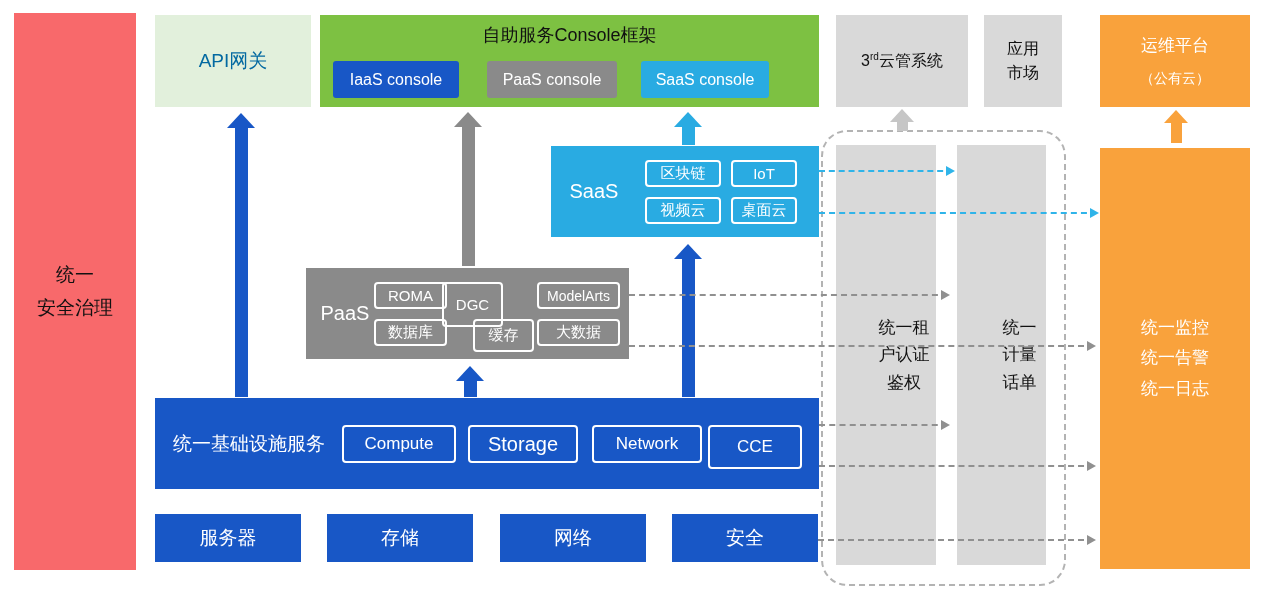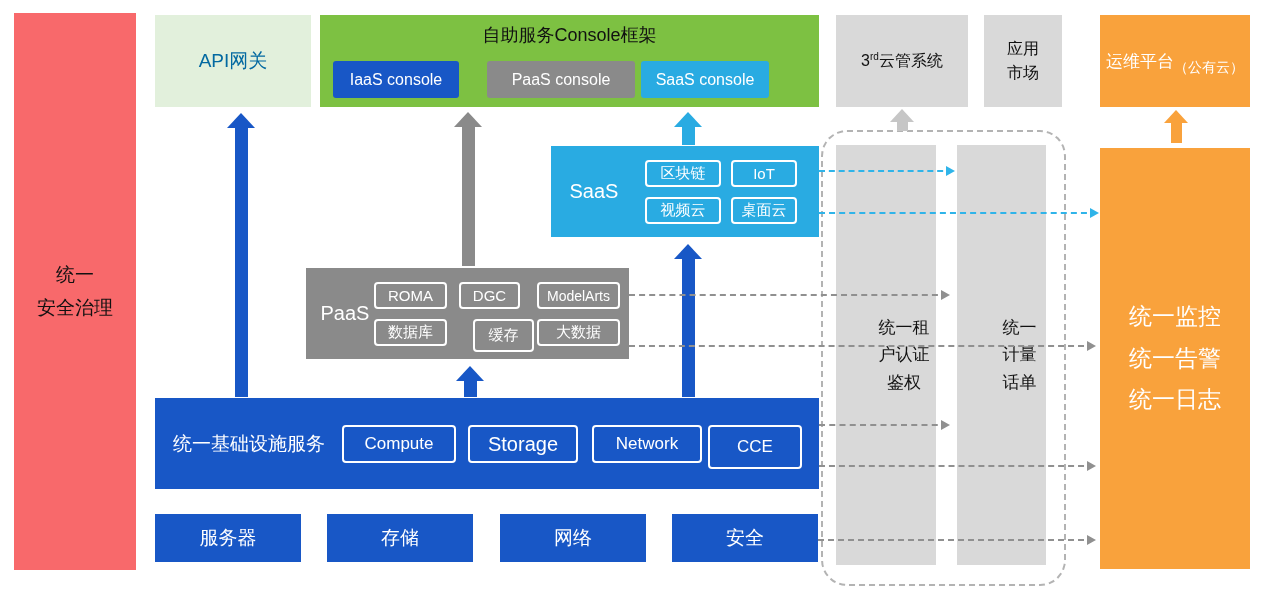--- a/index.html
+++ b/index.html
@@ -56,48 +56,48 @@
 <div class="canvas">
 
   <div class="box c-red pre" style="left:14px;top:13px;width:122px;height:557px;font-size:19px;line-height:1.7;">统一
 安全治理</div>
 
   <div class="box c-palegreen" style="left:155px;top:15px;width:156px;height:92px;font-size:19px;">API网关</div>
 
   <div class="box c-green" style="left:320px;top:15px;width:499px;height:92px;">
     <div class="console-title">自助服务Console框架</div>
     <div class="fchip c-blue" style="left:13px;top:46px;width:126px;height:37px;">IaaS console</div>
-    <div class="fchip c-gray" style="left:167px;top:46px;width:148px;height:37px;">PaaS console</div>
+    <div class="fchip c-gray" style="left:167px;top:46px;width:130px;height:37px;">PaaS console</div>
     <div class="fchip c-cyan" style="left:321px;top:46px;width:128px;height:37px;">SaaS console</div>
   </div>
 
   <div class="box c-lgray" style="left:836px;top:15px;width:132px;height:92px;font-size:16px;">
     <span><span>3</span><sup class="rd">rd</sup><span>云管系统</span></span>
   </div>
 
   <div class="box c-lgray pre" style="left:984px;top:15px;width:78px;height:92px;font-size:16px;line-height:1.5;">应用
 市场</div>
 
-  <div class="box c-orange" style="left:1100px;top:15px;width:150px;height:92px;flex-direction:row;">
+  <div class="box c-orange" style="left:1100px;top:15px;width:150px;height:92px;flex-direction:column;">
     <span style="font-size:17px;">运维平台</span>
     <span style="font-size:14px;margin-top:13px;">（公有云）</span>
   </div>
 
   <div class="box c-cyan" style="left:551px;top:146px;width:268px;height:91px;">
     <div class="layer-label" style="left:12px;width:62px;font-size:20px;">SaaS</div>
     <div class="ochip" style="left:94px;top:14px;width:76px;height:27px;">区块链</div>
     <div class="ochip" style="left:180px;top:14px;width:66px;height:27px;">IoT</div>
     <div class="ochip" style="left:94px;top:51px;width:76px;height:27px;">视频云</div>
     <div class="ochip" style="left:180px;top:51px;width:66px;height:27px;">桌面云</div>
   </div>
 
   <div class="box c-gray" style="left:306px;top:268px;width:323px;height:91px;">
     <div class="layer-label" style="left:10px;width:58px;font-size:20px;">PaaS</div>
     <div class="ochip" style="left:68px;top:14px;width:73px;height:27px;">ROMA</div>
-    <div class="ochip" style="left:153px;top:14px;width:61px;height:27px;">DGC</div>
+    <div class="ochip" style="left:136px;top:14px;width:61px;height:45px;">DGC</div>
     <div class="ochip" style="left:231px;top:14px;width:83px;height:27px;font-size:14px;">ModelArts</div>
     <div class="ochip" style="left:68px;top:51px;width:73px;height:27px;">数据库</div>
     <div class="ochip" style="left:151px;top:51px;width:61px;height:33px;margin-left:16px;">缓存</div>
     <div class="ochip" style="left:231px;top:51px;width:83px;height:27px;">大数据</div>
   </div>
 
   <div class="box c-blue" style="left:155px;top:398px;width:664px;height:91px;">
     <div class="layer-label" style="left:14px;width:160px;font-size:19px;">统一基础设施服务</div>
     <div class="ochip" style="left:187px;top:27px;width:114px;height:38px;font-size:17px;">Compute</div>
     <div class="ochip" style="left:313px;top:27px;width:110px;height:38px;font-size:20px;">Storage</div>
@@ -112,21 +112,21 @@
 
   <div class="dash-group" style="left:821px;top:130px;width:245px;height:456px;"></div>
 
   <div class="box c-lgray pre vbar" style="left:836px;top:145px;width:100px;height:420px;">统一租
 户认证
 鉴权</div>
   <div class="box c-lgray pre vbar" style="left:957px;top:145px;width:89px;height:420px;">统一
 计量
 话单</div>
 
-  <div class="box c-orange pre" style="left:1100px;top:148px;width:150px;height:421px;font-size:23px;line-height:1.8;z-index:2;">统一监控
+  <div class="box c-orange pre" style="left:1100px;top:148px;width:150px;height:421px;font-size:17px;line-height:1.8;z-index:2;">统一监控
 统一告警
 统一日志</div>
 
   <div class="arrow-up" style="left:227px;top:113px;height:284px;width:28px;">
     <div class="head"></div>
     <div class="shaft"></div>
   </div>
   <div class="arrow-up" style="left:454px;top:112px;height:154px;width:28px;--c:#8A8A8A;">
     <div class="head"></div>
     <div class="shaft"></div>

